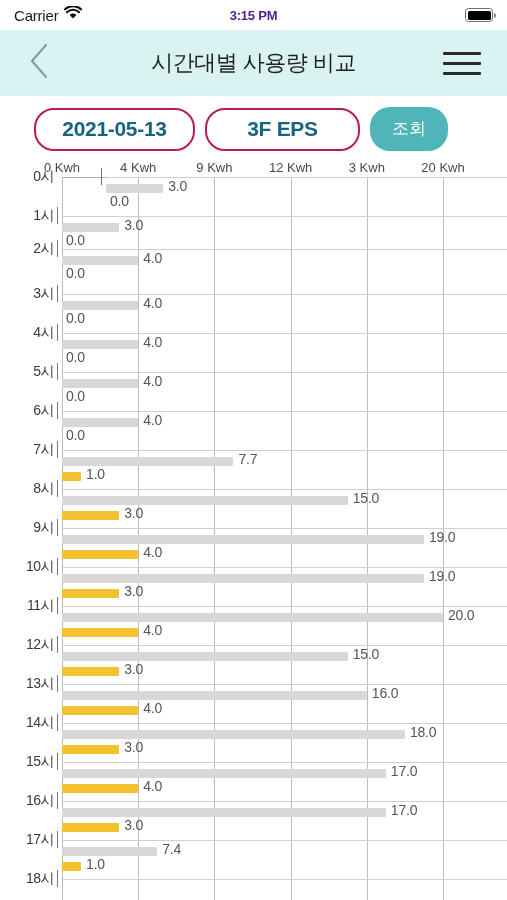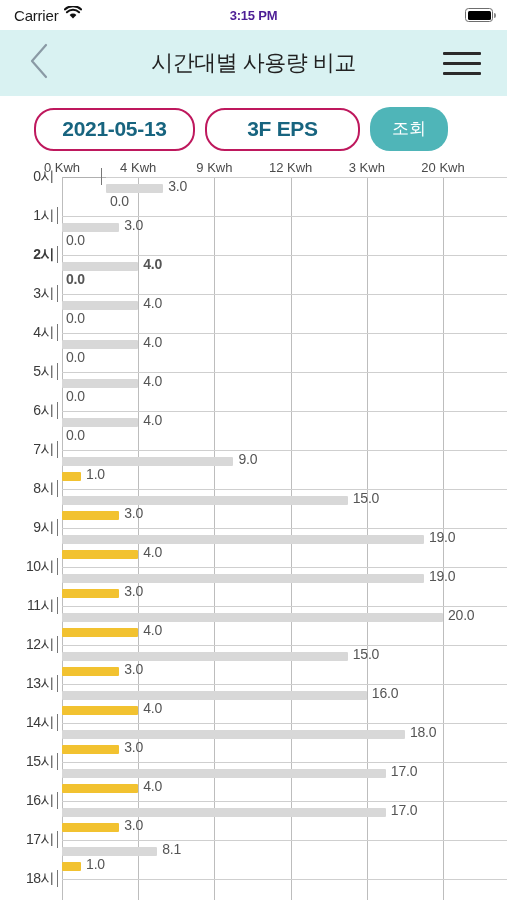--- a/index.html
+++ b/index.html
@@ -330,21 +330,21 @@
         <div class="bar-label label-yellow" style="left: 66px;">0.0</div>
       </div>
       <div class="row" style="top: 39px;">
         <div class="row-line"></div>
         <div class="row-tick"></div>
         <div class="row-label">1시</div>
         <div class="bar bar-gray" style="width: 57.15px; background: rgb(216, 216, 216);"></div>
         <div class="bar-label label-gray" style="left: 124.15px;">3.0</div>
         <div class="bar-label label-yellow" style="left: 66px;">0.0</div>
       </div>
-      <div class="row" style="top: 78px; font-weight: bold;">
+      <div class="row" style="top: 72px;">
         <div class="row-line"></div>
         <div class="row-tick"></div>
         <div class="row-label">2시</div>
         <div class="bar bar-gray" style="width: 76.2px; background: rgb(216, 216, 216);"></div>
         <div class="bar-label label-gray" style="left: 143.2px;">4.0</div>
         <div class="bar-label label-yellow" style="left: 66px;">0.0</div>
       </div>
       <div class="row" style="top: 117px;">
         <div class="row-line"></div>
         <div class="row-tick"></div>
@@ -375,21 +375,21 @@
         <div class="row-label">6시</div>
         <div class="bar bar-gray" style="width: 76.2px; background: rgb(216, 216, 216);"></div>
         <div class="bar-label label-gray" style="left: 143.2px;">4.0</div>
         <div class="bar-label label-yellow" style="left: 66px;">0.0</div>
       </div>
       <div class="row" style="top: 273px;">
         <div class="row-line"></div>
         <div class="row-tick"></div>
         <div class="row-label">7시</div>
         <div class="bar bar-gray" style="width: 171.45px; background: rgb(216, 216, 216);"></div>
-        <div class="bar-label label-gray" style="left: 238.45px;">9.0</div>
+        <div class="bar-label label-gray" style="left: 238.45px;">7.7</div>
         <div class="bar bar-yellow" style="width: 19.05px; background: rgb(242, 194, 48);"></div>
         <div class="bar-label label-yellow" style="left: 86.05px;">1.0</div>
       </div>
       <div class="row" style="top: 312px;">
         <div class="row-line"></div>
         <div class="row-tick"></div>
         <div class="row-label">8시</div>
         <div class="bar bar-gray" style="width: 285.75px; background: rgb(216, 216, 216);"></div>
         <div class="bar-label label-gray" style="left: 352.75px;">15.0</div>
         <div class="bar bar-yellow" style="width: 57.15px; background: rgb(242, 194, 48);"></div>
@@ -465,21 +465,21 @@
         <div class="bar bar-gray" style="width: 323.85px; background: rgb(216, 216, 216);"></div>
         <div class="bar-label label-gray" style="left: 390.85px;">17.0</div>
         <div class="bar bar-yellow" style="width: 57.15px; background: rgb(242, 194, 48);"></div>
         <div class="bar-label label-yellow" style="left: 124.15px;">3.0</div>
       </div>
       <div class="row" style="top: 663px;">
         <div class="row-line"></div>
         <div class="row-tick"></div>
         <div class="row-label">17시</div>
         <div class="bar bar-gray" style="width: 95.25px; background: rgb(216, 216, 216);"></div>
-        <div class="bar-label label-gray" style="left: 162.25px;">8.1</div>
+        <div class="bar-label label-gray" style="left: 162.25px;">7.4</div>
         <div class="bar bar-yellow" style="width: 19.05px; background: rgb(242, 194, 48);"></div>
         <div class="bar-label label-yellow" style="left: 86.05px;">1.0</div>
       </div>
       <div class="row" style="top: 702px;">
         <div class="row-line"></div>
         <div class="row-tick"></div>
         <div class="row-label">18시</div>
       </div>
     </div>
 </div>

